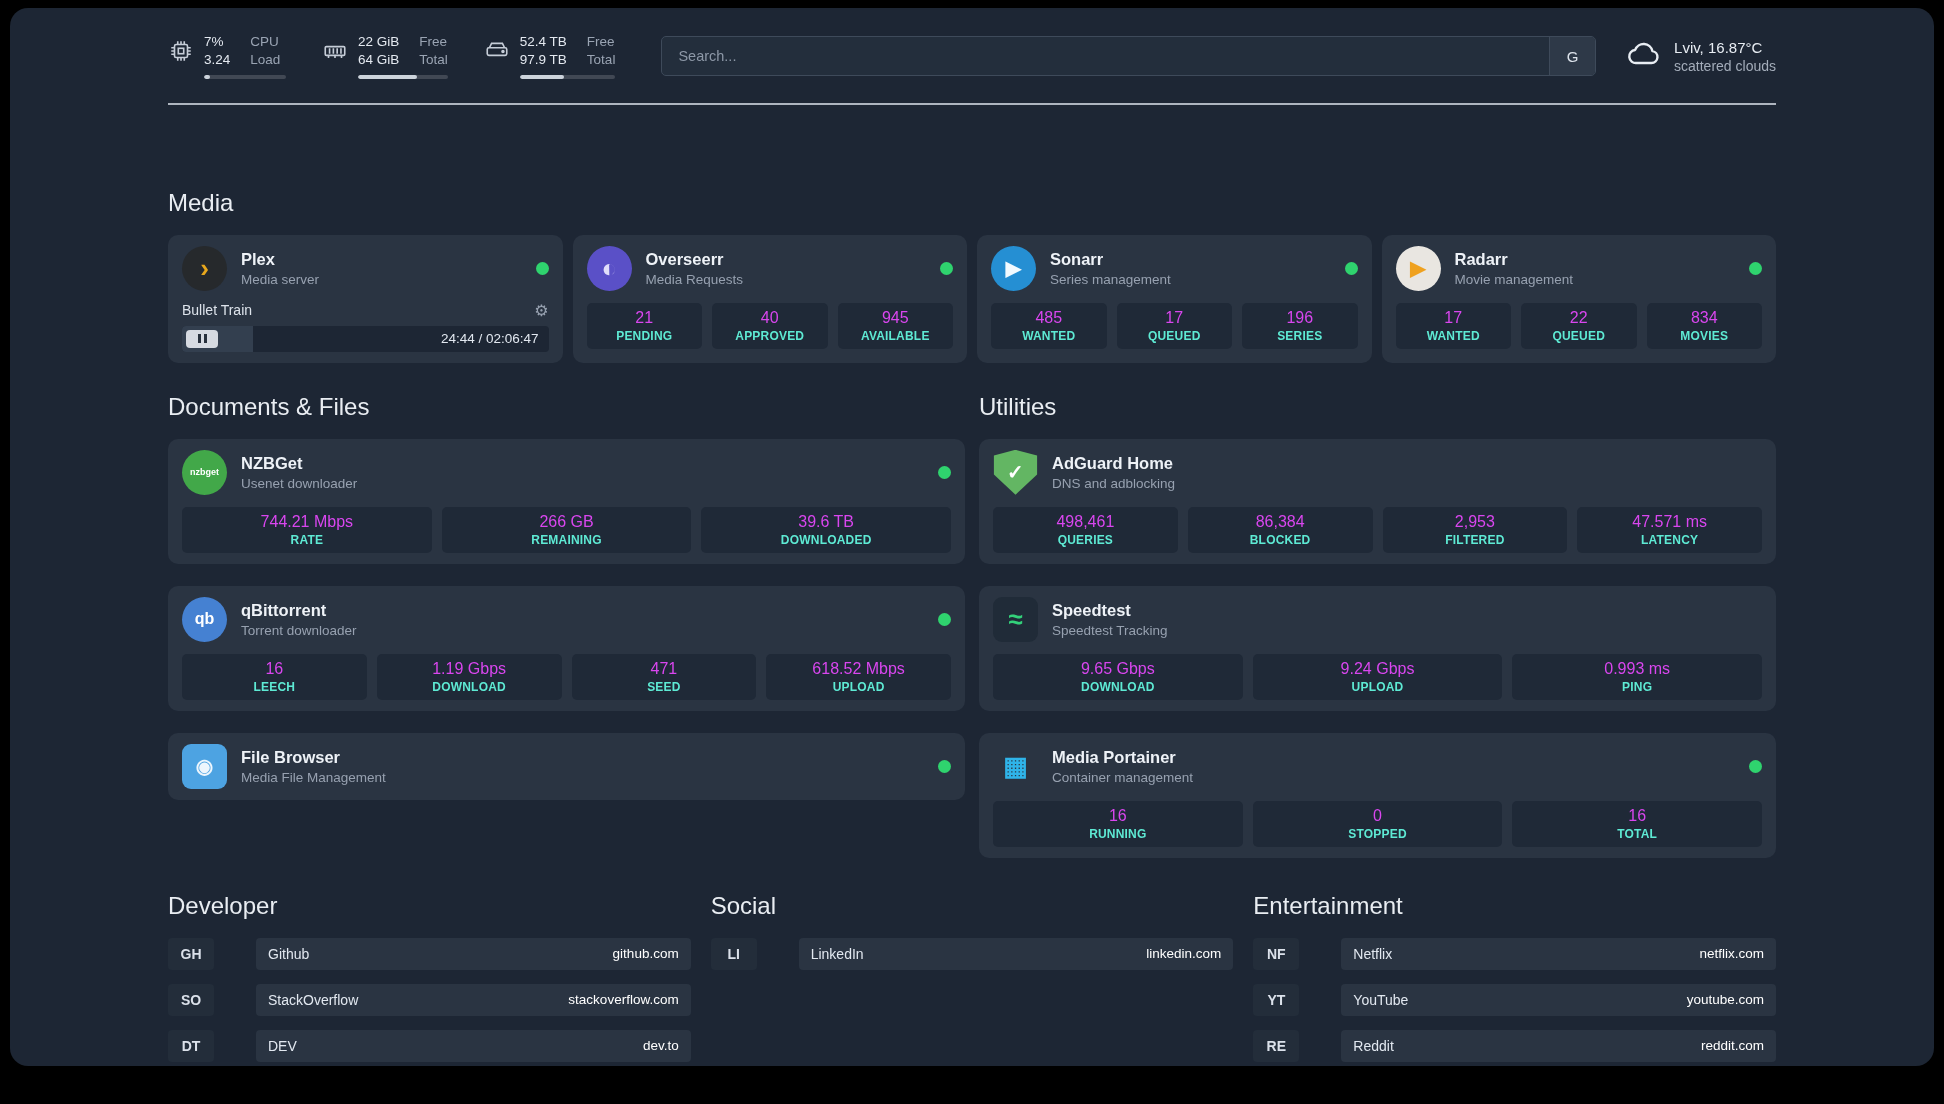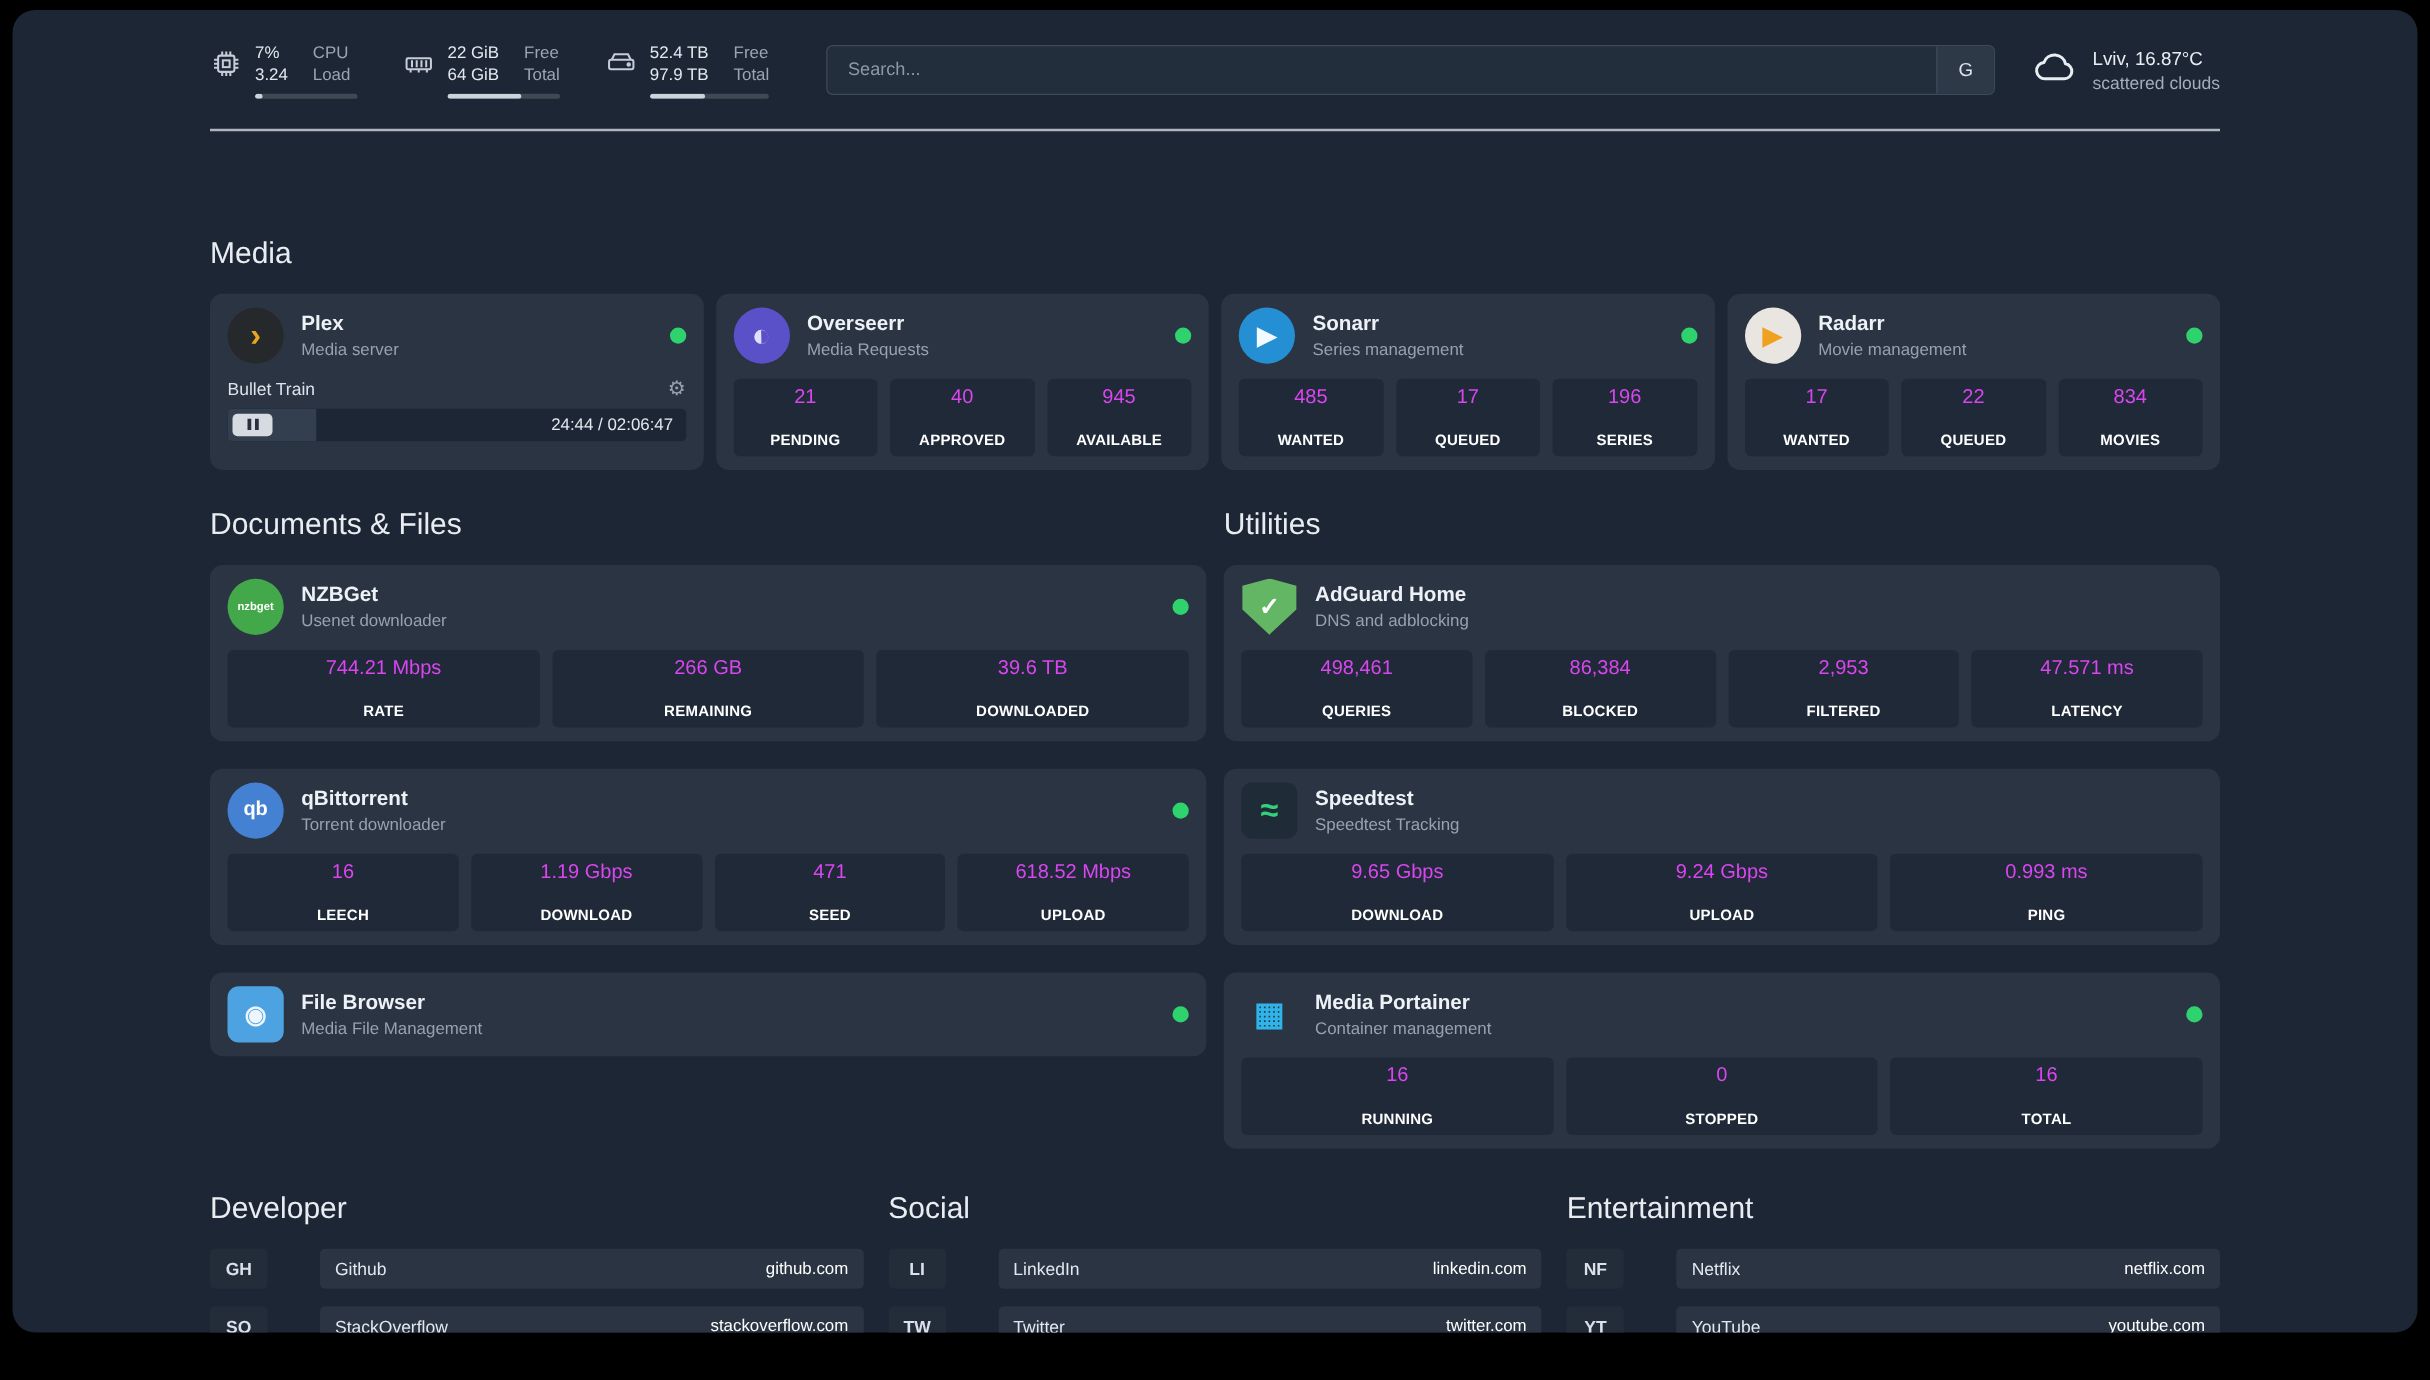--- a/index.html
+++ b/index.html
@@ -55,21 +55,21 @@
   .card-head { display:flex; align-items:center; gap:14px; cursor:pointer; }
   .svc-icon { width:45px; height:45px; border-radius:50%; display:flex; align-items:center; justify-content:center; font-weight:700; font-size:20px; flex:none; }
   .svc-meta { min-width:0; }
   .svc-name { font-size:16.5px; color:#eef2f7; font-weight:600; line-height:1.2; }
   .svc-sub { font-size:13.5px; color:#97a1b0; margin-top:2px; }
   .dot { width:13px; height:13px; border-radius:50%; background:var(--status-online,#2fd36e); margin-left:auto; flex:none; }
 
   .stats { display:flex; gap:10px; margin-top:12px; }
   .stat { flex:1; background:#1f2937; border-radius:5px; text-align:center; padding:6px 4px; }
   .stat-value { font-size:16px; color:#d946ef; }
-  .stat-label { font-size:12px; font-weight:700; color:#ffffff; margin-top:18px; letter-spacing:.2px; }
+  .stat-label { font-size:12px; font-weight:700; color:#5eead4; margin-top:2px; letter-spacing:.2px; }
 
   
   .shield { border-radius:0; clip-path:polygon(50% 0%,98% 13%,98% 55%,50% 100%,2% 55%,2% 13%); }
   .rounded-sq { border-radius:9px; }
   .tinytext { font-size:9px; font-weight:700; }
   .midtext { font-size:16px; }
   .bigglyph { font-size:26px; }
 
   
   .widget { margin-top:10px; }
@@ -520,27 +520,20 @@
           <div class="bm-items">
 
               <div class="bm-row">
                 <div class="bm-abbr">LI</div>
                 <div class="bm-pill">
                   <span class="bm-name">LinkedIn</span>
                   <span class="bm-domain">linkedin.com</span>
                 </div>
               </div>
 
-              <div class="bm-row">
-                <div class="bm-abbr">TW</div>
-                <div class="bm-pill">
-                  <span class="bm-name">Twitter</span>
-                  <span class="bm-domain">twitter.com</span>
-                </div>
-              </div>
             </div>
         </div>
 
         <div>
           <h2 class="sec-title">Entertainment</h2>
           <div class="bm-items">
 
               <div class="bm-row">
                 <div class="bm-abbr">NF</div>
                 <div class="bm-pill">

